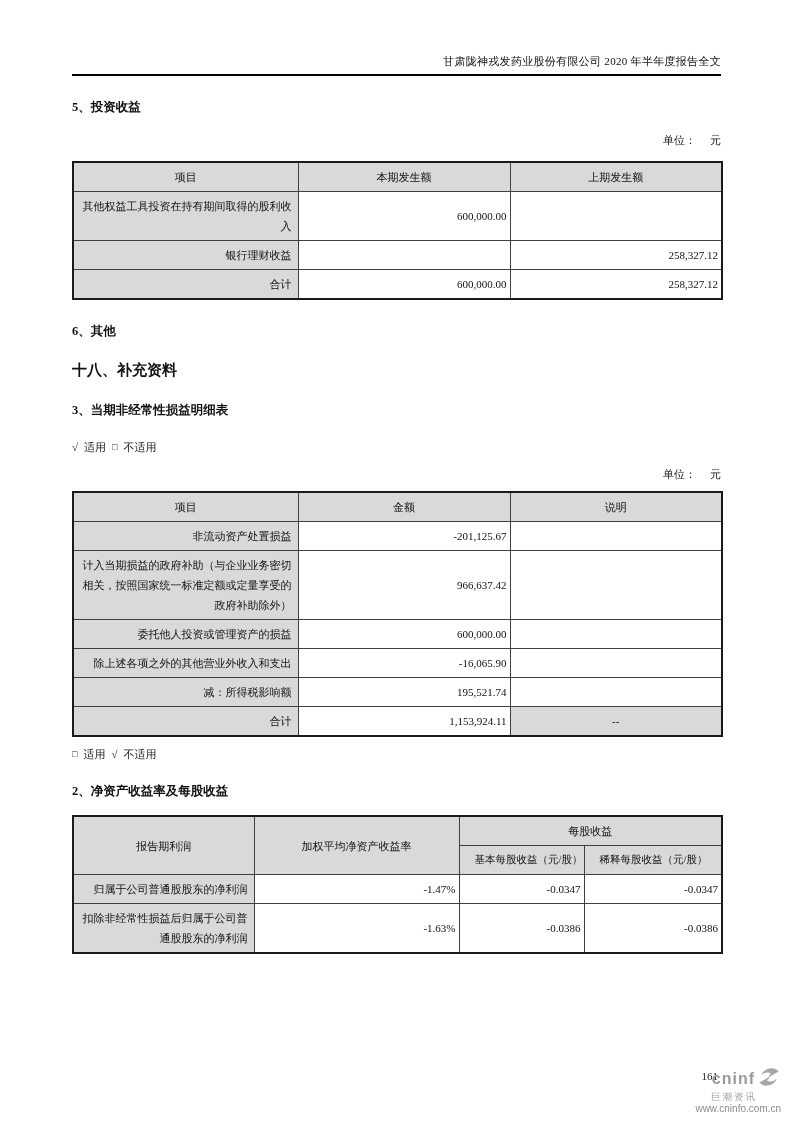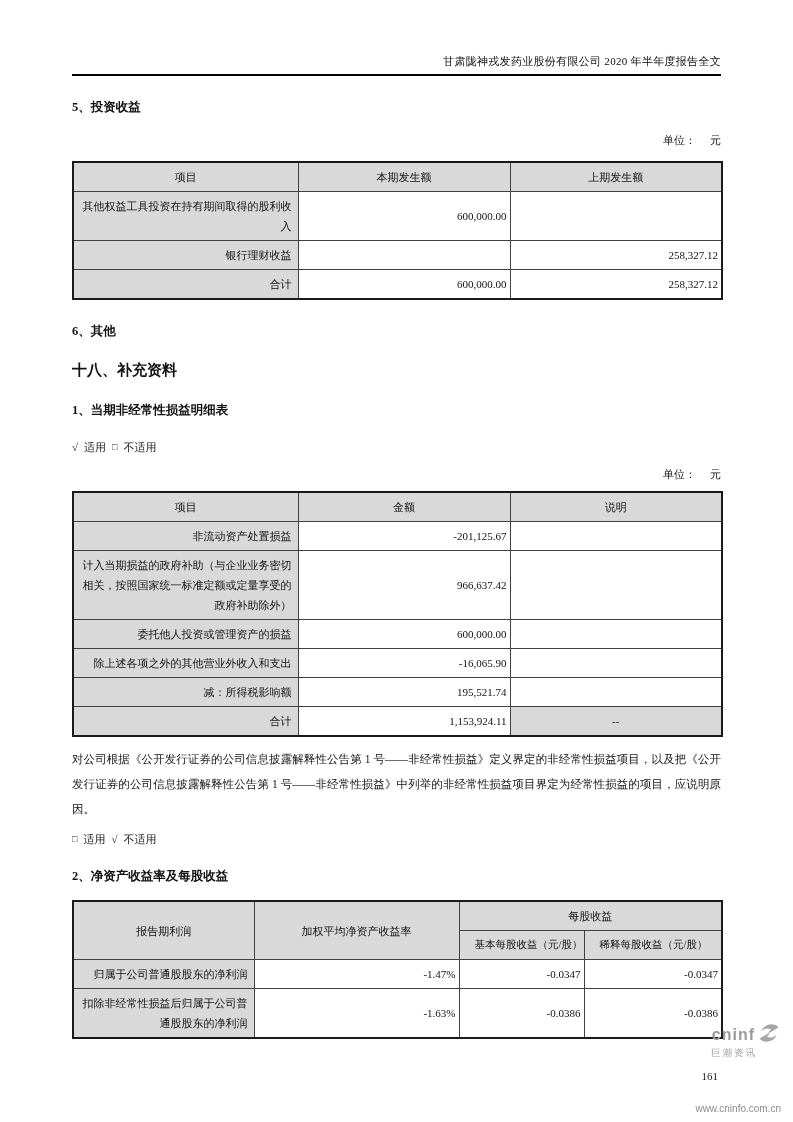--- a/index.html
+++ b/index.html
@@ -78,21 +78,21 @@
     right: 12px; bottom: 8px;
     text-align: right;
     color: #9a9a9a;
     font-family: "Liberation Sans", "DejaVu Sans", sans-serif;
     line-height: 1.15;
   }
   .logo-row { display: flex; align-items: center; justify-content: flex-end; }
   .logo-brand { font-size: 16px; font-weight: bold; letter-spacing: 1px; color: #9a9a9a; }
   .logo-swirl { margin-left: 2px; }
   .logo-cn  { font-size: 9.5px; margin-right: 24px; color: #a0a0a0; letter-spacing: 2px; }
-  .logo-url { font-size: 10px; color: #8c8c8c; margin-top: 44px; }
+  .logo-url { font-size: 10px; color: #8c8c8c; }
 </style>
 </head>
 <body>
 
 <div class="page">
 
   <div class="header">
     <div class="header-title">甘肃陇神戎发药业股份有限公司 2020 年半年度报告全文</div>
   </div>
 
@@ -133,21 +133,21 @@
           <td class="num">258,327.12</td>
         </tr>
       </tbody>
         </table>
     </div>
 
     <div class="h2 mt-sec">6、其他</div>
 
     <div class="h1 mt-chap">十八、补充资料</div>
 
-    <div class="h2 mt-sec">1、当期非经常性损益明细表</div>
+    <div class="h2 mt-sec">3、当期非经常性损益明细表</div>
 
     <div class="apply-line">
       <span>√</span><span>适用</span><span class="box-glyph">□</span><span>不适用</span>
     </div>
 
     <div class="unit-line tight">
       <span>单位：</span><span class="unit-val">元</span>
     </div>
 
     <div class="t-wrap2">
@@ -190,21 +190,20 @@
         </tr>
         <tr>
           <td class="item">合计</td>
           <td class="num">1,153,924.11</td>
           <td class="note-gray">--</td>
         </tr>
       </tbody>
         </table>
     </div>
 
-    <div class="paragraph">对公司根据《公开发行证券的公司信息披露解释性公告第 1 号——非经常性损益》定义界定的非经常性损益项目，以及把《公开发行证券的公司信息披露解释性公告第 1 号——非经常性损益》中列举的非经常性损益项目界定为经常性损益的项目，应说明原因。</div>
 
     <div class="apply-line tight">
       <span class="box-glyph">□</span><span>适用</span><span>√</span><span>不适用</span>
     </div>
 
     <div class="h2 mt-chap">2、净资产收益率及每股收益</div>
 
     <div class="t-wrap3">
       <table>
         <colgroup>

